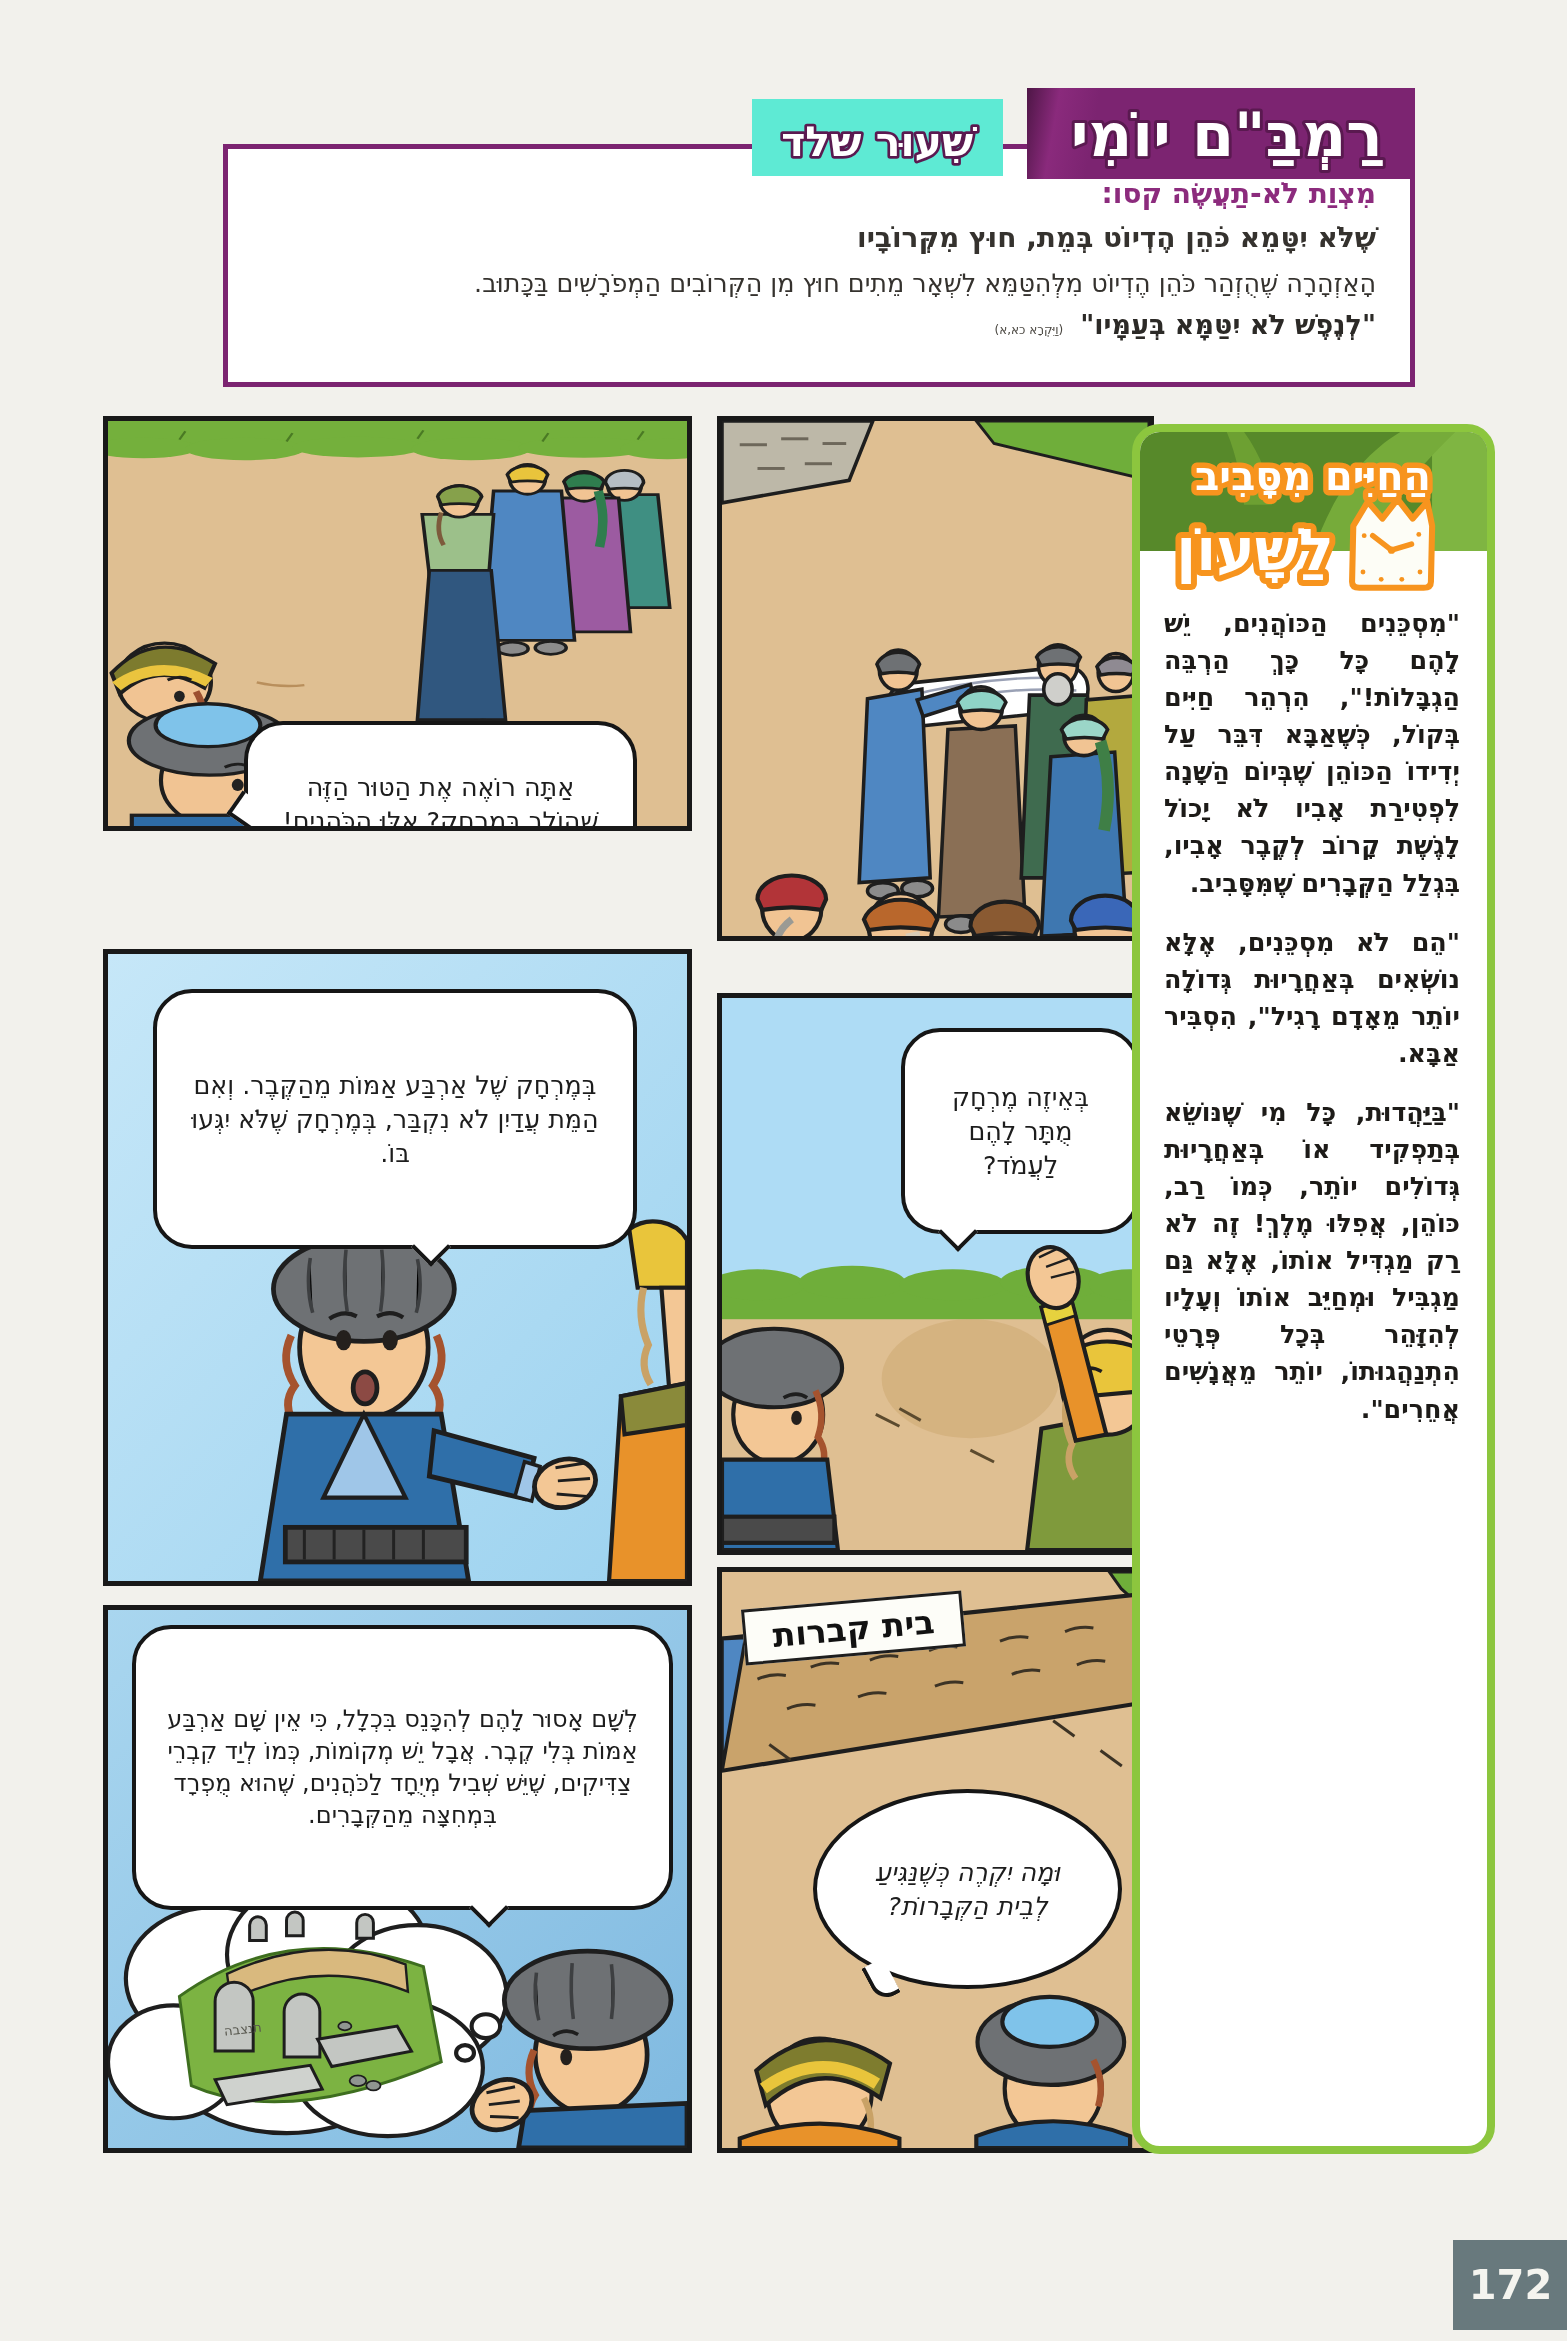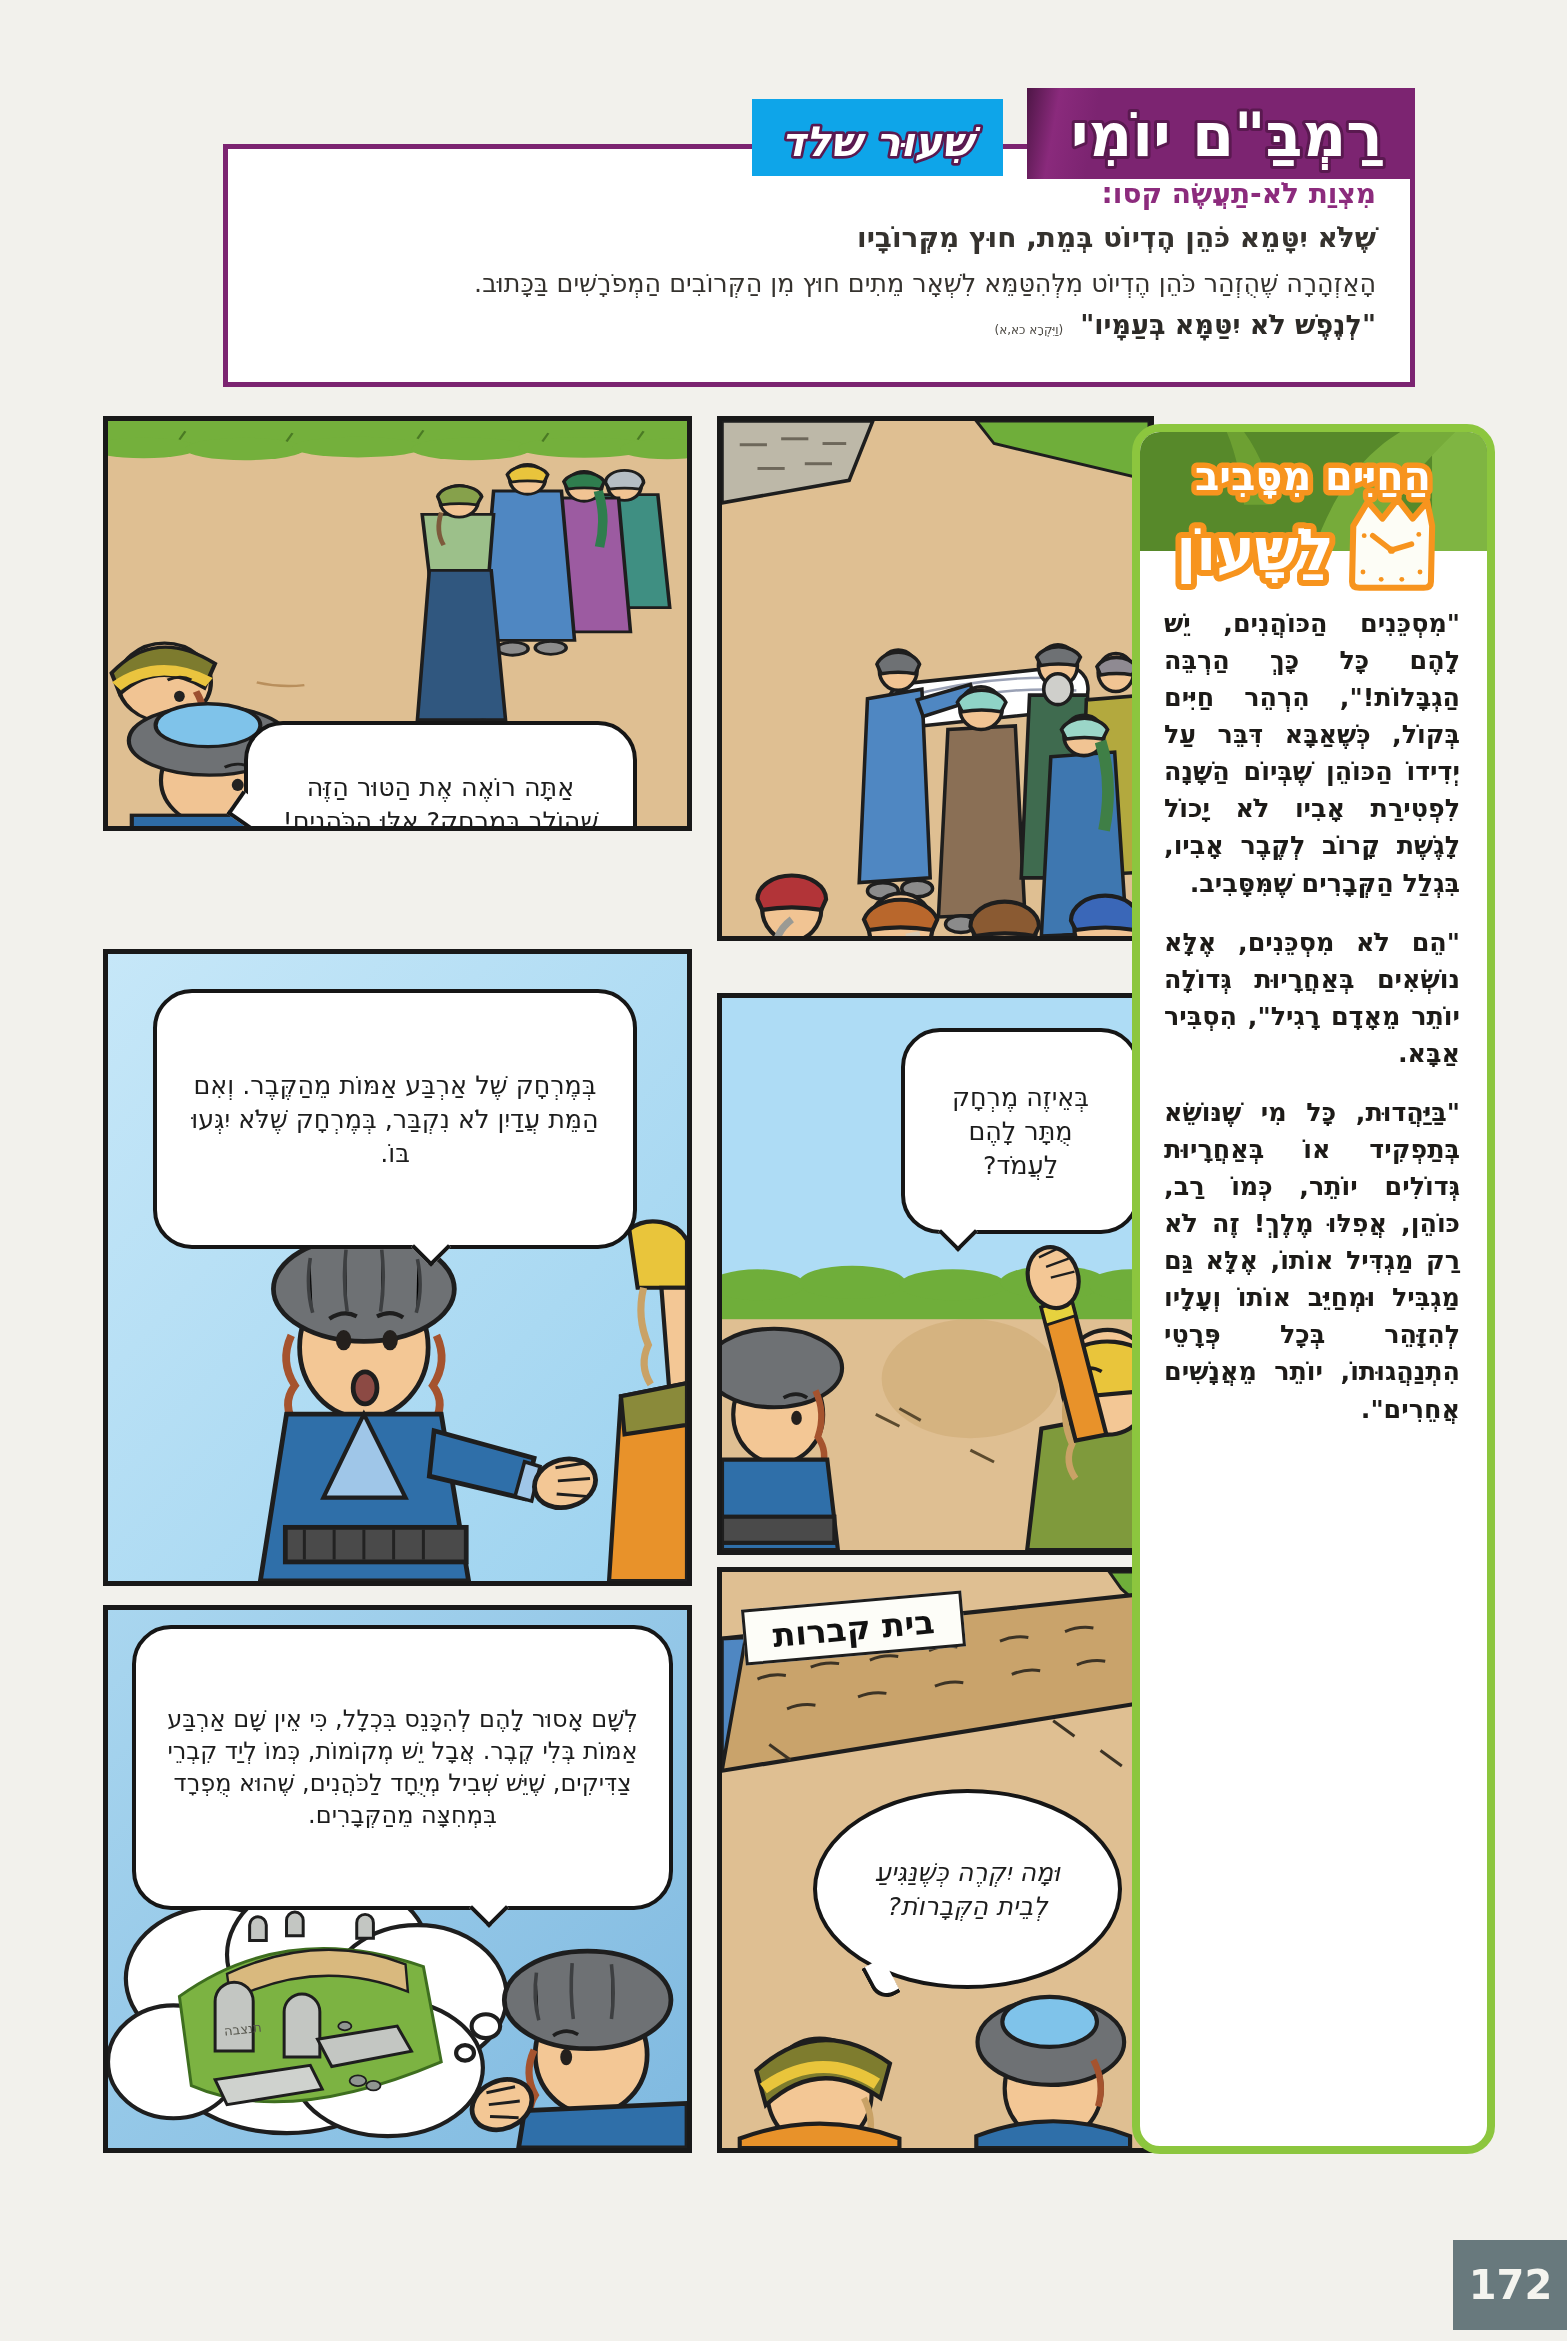--- a/index.html
+++ b/index.html
@@ -13,21 +13,21 @@
   .abs { position:absolute; }
 
   
   #brand-banner {
     left:1027px; top:88px; width:388px; height:91px;
     background:linear-gradient(100deg,#4e1646 0px,#8a2a7c 33px,#7c2471 73px,#7c2471 100%);
     z-index:6;
   }
   #lesson-box {
     left:752px; top:99px; width:251px; height:77px;
-    background:#0ea5e9; z-index:6;font-style:italic;
+    background:#5eead4; z-index:6;
   }
   #mitzvah-box {
     left:223px; top:144px; width:1192px; height:243px;
     background:#ffffff; border:5.4px solid #7c2471; z-index:2;
     direction:rtl; padding:27px 34px 0 24px;
   }
   #mitzvah-box .m-title { color:#8c2b7d; font-weight:bold; font-size:28px; line-height:1.25; }
   #mitzvah-box .m-sub   { color:#35322e; font-weight:bold; font-size:28px; line-height:1.5; margin-top:6px; }
   #mitzvah-box .m-body  { color:#35322e; font-size:25.4px; line-height:1.55; margin-top:4.8px; }
   #mitzvah-box .m-quote-row { margin-top:6px; font-size:27px; }

